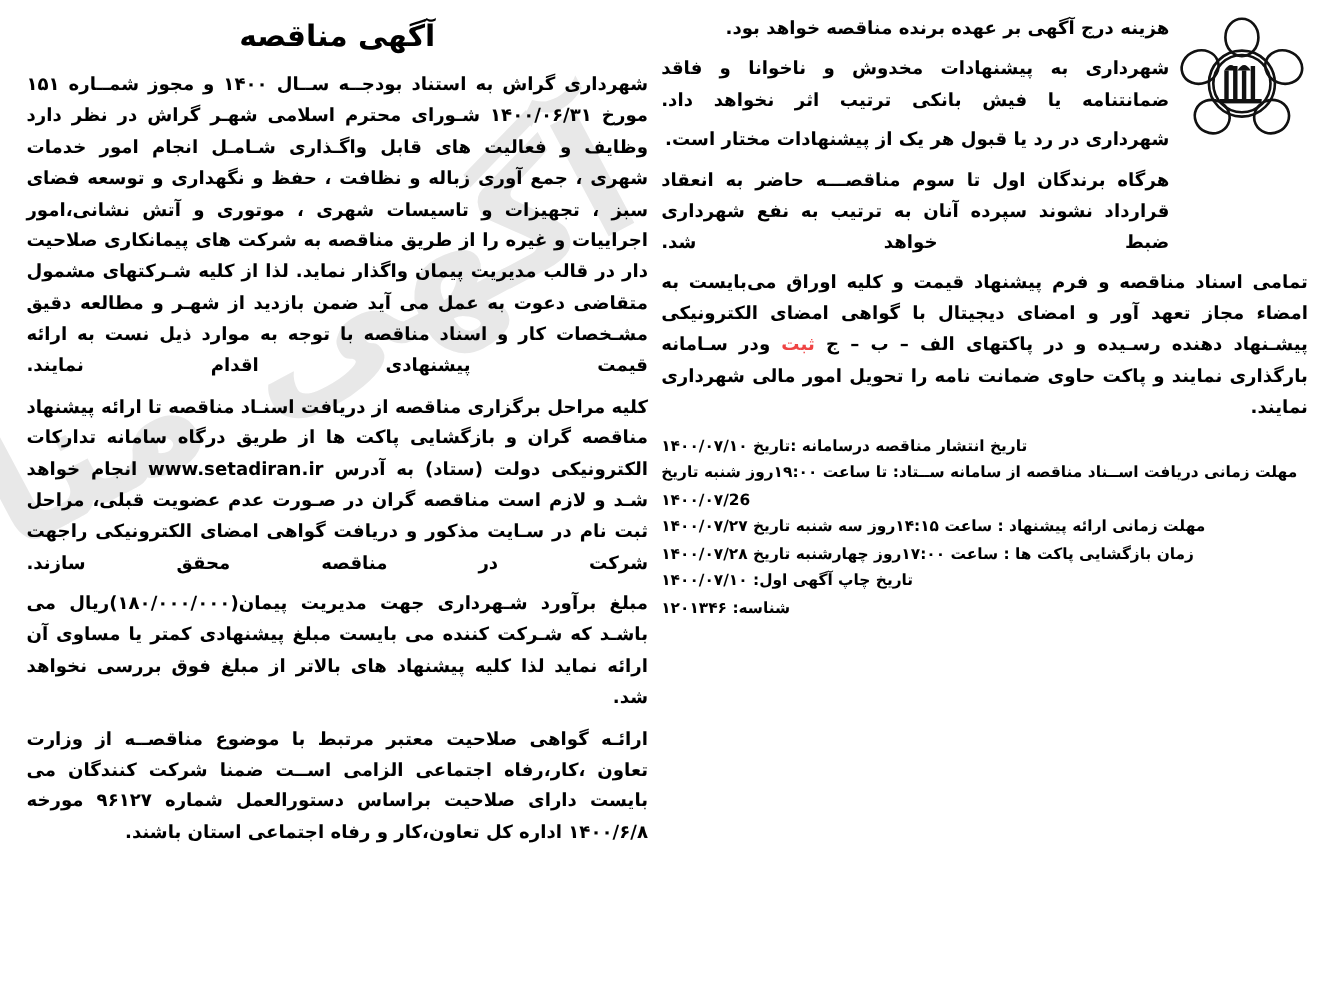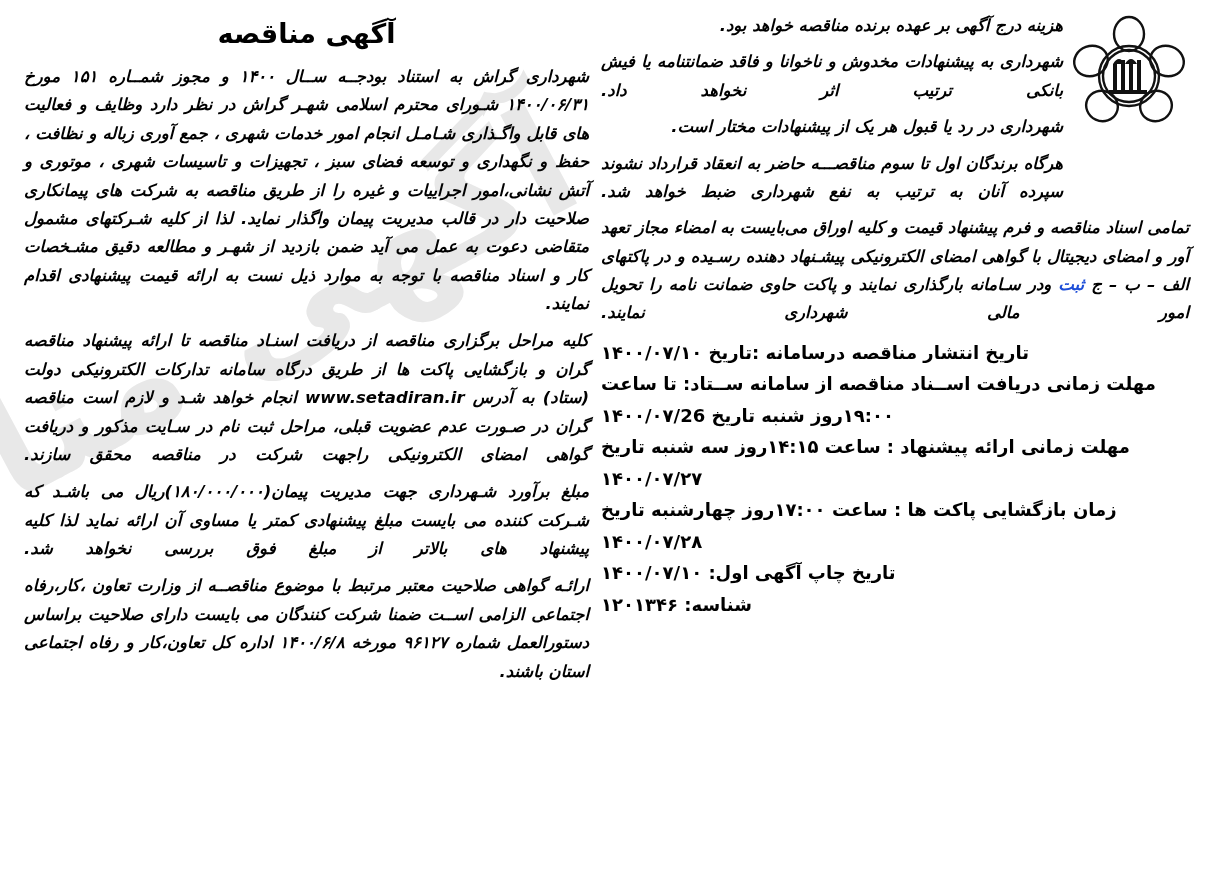--- a/index.html
+++ b/index.html
@@ -72,21 +72,20 @@
     letter-spacing: 0.5px;
   }
 
   p.body {
     margin: 0 0 9px 0;
     font-size: 16.5px;
     line-height: 1.72;
     text-align: justify;
     text-align-last: justify;
     font-weight: bold;
-    font-style: italic;
   }
   p.body.last-right {
     text-align-last: right;
   }
 
   
   .left-top {
     display: flex;
     flex-direction: row;
     align-items: flex-start;
@@ -102,29 +101,29 @@
     flex: 1 1 auto;
   }
   .left-top-text p.body {
     margin-bottom: 8px;
   }
 
   .dates {
     margin-top: 6px;
   }
   .date-line {
-    font-size: 18px;
+    font-size: 14px;
     font-weight: bold;
     line-height: 1.75;
     text-align: left;
     direction: rtl;
   }
 
   .highlight-red {
-    color: #1d4ed8;
+    color: #ef4444;
   }
 </style>
 </head>
 <body>
 
 <div class="page">
 
   <div class="watermark">آگهی مناقصه</div>
 
   <div class="columns">

